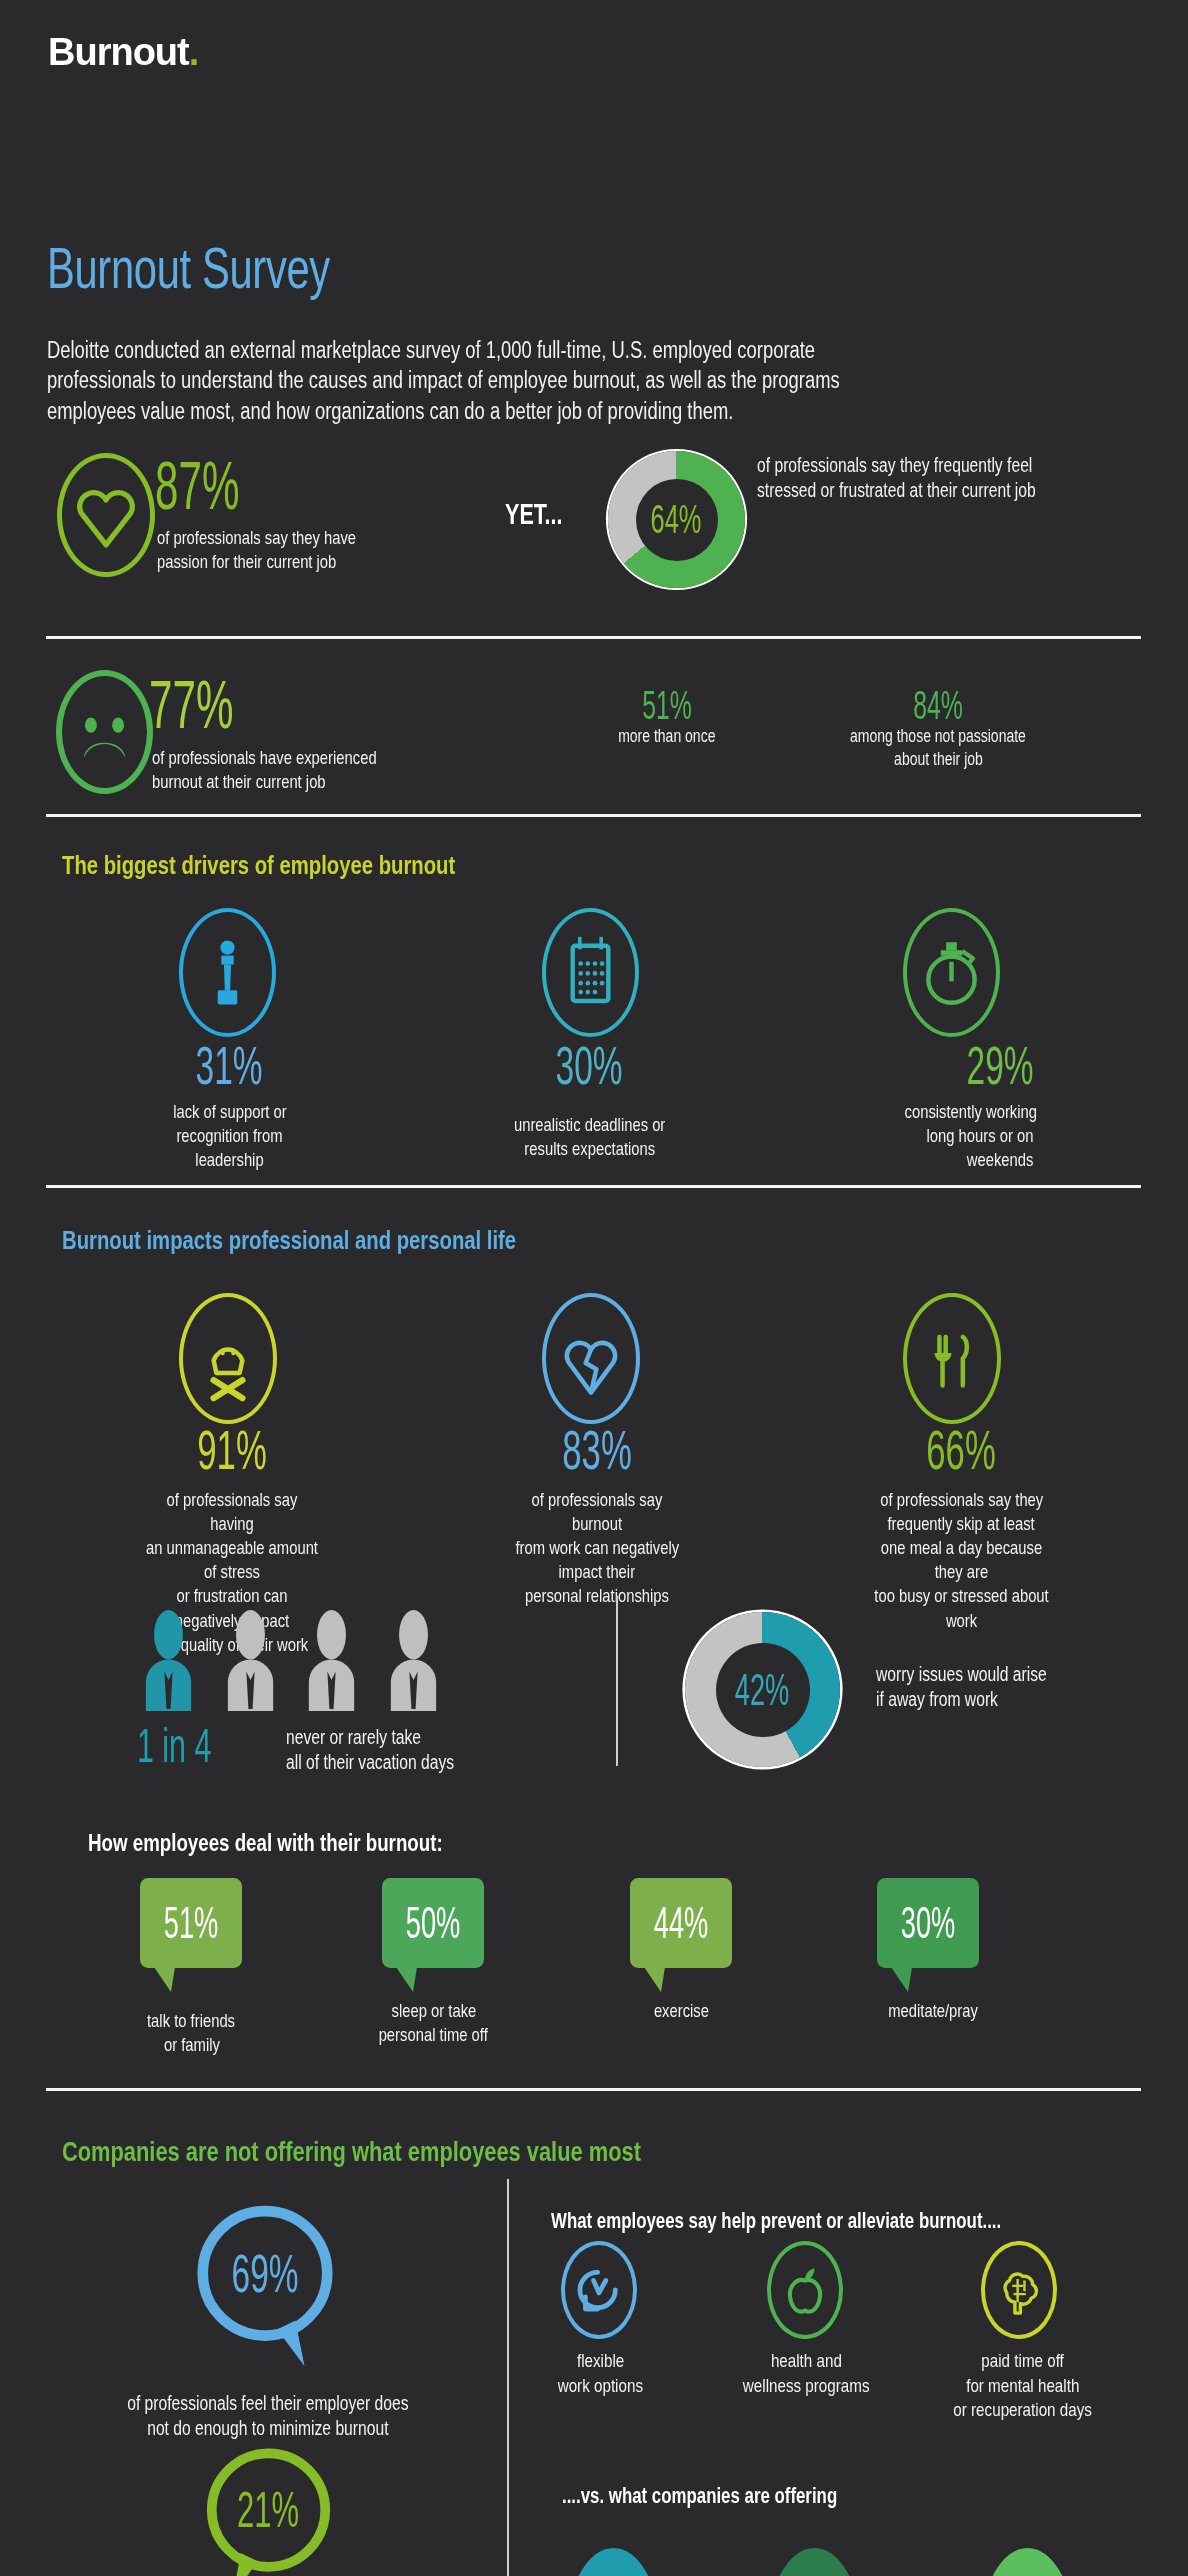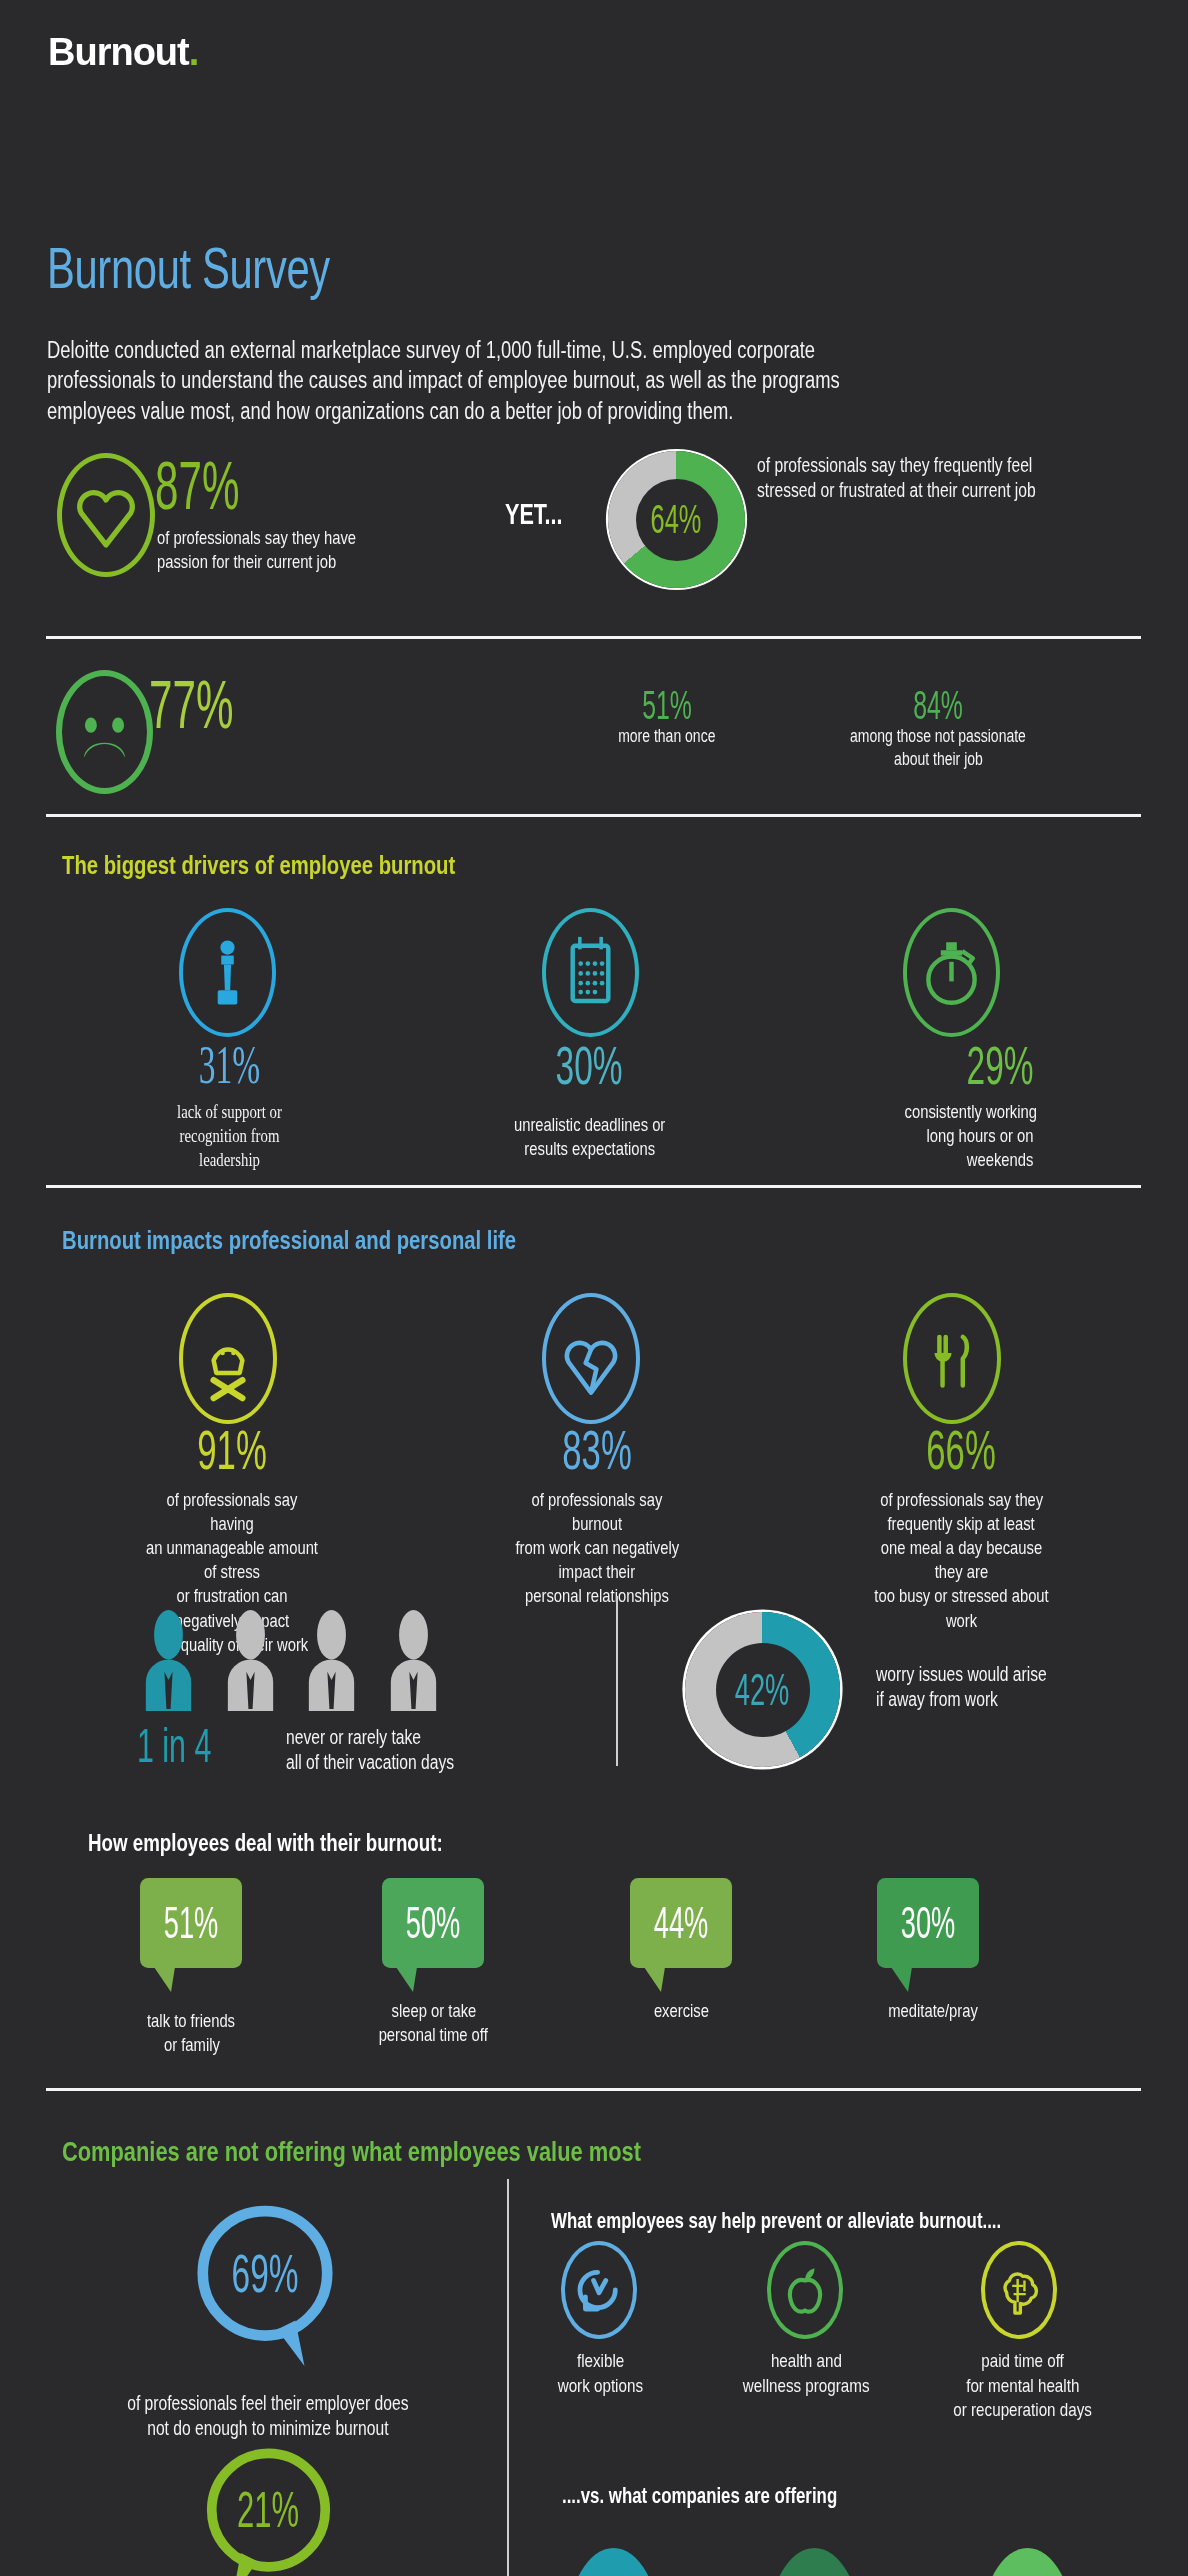--- a/index.html
+++ b/index.html
@@ -109,20 +109,24 @@
   <div class="divider" style="top:636px;"></div>
 
   <div class="ring" style="left:56px; top:670px; width:97px; height:124px; border:6.7px solid #4DB24F;">
     <svg viewBox="0 0 100 100" style="width:100%;height:100%;">
       <ellipse cx="34" cy="42" rx="7" ry="9" fill="#4DB24F"></ellipse>
       <ellipse cx="66" cy="42" rx="7" ry="9" fill="#4DB24F"></ellipse>
       <path d="M26 80 A26 26 0 0 1 74 80 A22 16 0 0 0 26 80 Z" fill="#4DB24F"></path>
     </svg>
   </div>
   <div class="big-num" style="position:absolute; left:149px; top:670px; font-size:68px; color:#A5CE3A; transform-origin:left top;">77%</div>
+  <div style="position:absolute; left:152px; top:746px;">
+    <div class="cap cap-l">of professionals have experienced</div><br>
+    <div class="cap cap-l">burnout at their current job</div>
+  </div>
 
   <div style="position:absolute; left:582px; top:685px; width:170px; text-align:center;">
     <div class="big-num" style="font-size:40px;color:#4DB24F;">51%</div>
     <div class="cap" style="font-size:17.5px;">more than once</div>
   </div>
   <div style="position:absolute; left:804px; top:685px; width:268px; text-align:center;">
     <div class="big-num" style="font-size:40px;color:#4DB24F;">84%</div>
     <div class="cap" style="font-size:17.5px;">among those not passionate</div><br>
     <div class="cap" style="font-size:17.5px;">about their job</div>
   </div>
@@ -132,21 +136,21 @@
   <div class="sec-head" style="position:absolute; left:62px; top:850px; color:#C8D52B;">The biggest drivers of employee burnout</div>
 
   <div class="ring" style="left:179px; top:908px; width:97px; height:129px; border:4.6px solid #29A8E0;">
     <svg viewBox="0 0 100 100" style="width:100%;height:100%;">
       <circle cx="50" cy="22" r="8" fill="#29A8E0"></circle>
       <rect x="43" y="31" width="14" height="10" fill="#29A8E0"></rect>
       <path d="M46 41 L54 41 L53 70 L47 70 Z" fill="#29A8E0"></path>
       <rect x="39" y="70" width="22" height="16" rx="2" fill="#29A8E0"></rect>
     </svg>
   </div>
-  <div style="position:absolute; left:129px; top:1038px; width:201px; text-align:center;font-family:Liberation Serif, serif;">
+  <div style="position:absolute; left:129px; top:1038px; width:201px; text-align:center;">
     <div class="big-num" style="font-size:54px;color:#5FAEE3;">31%</div>
     <div style="margin-top:8.2px;">
       <div class="cap">lack of support or</div><br>
       <div class="cap">recognition from leadership</div>
     </div>
   </div>
 
   <div class="ring" style="left:542px; top:908px; width:97px; height:129px; border:4.6px solid #30AFC0;">
     <svg viewBox="0 0 100 100" style="width:100%;height:100%;">
       <rect x="30" y="20" width="40" height="62" rx="3" fill="none" stroke="#30AFC0" stroke-width="5"></rect>

